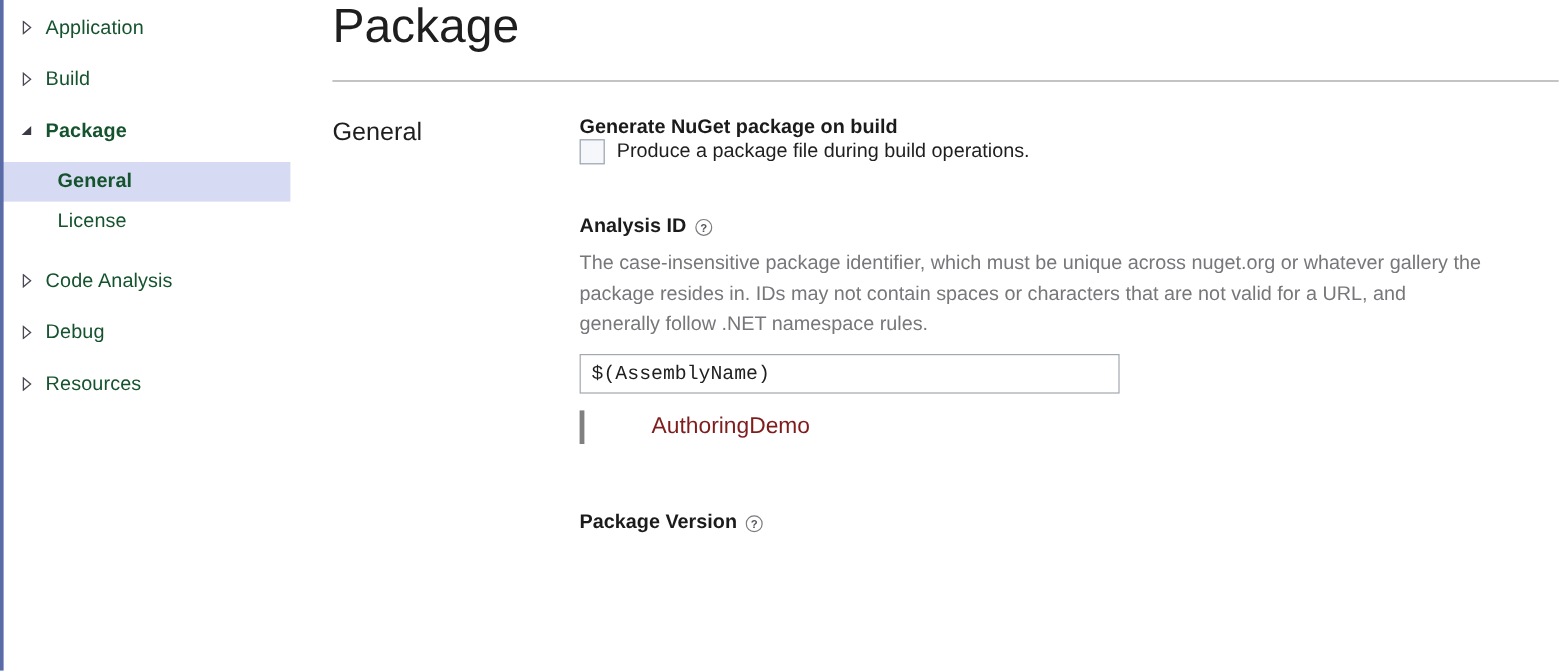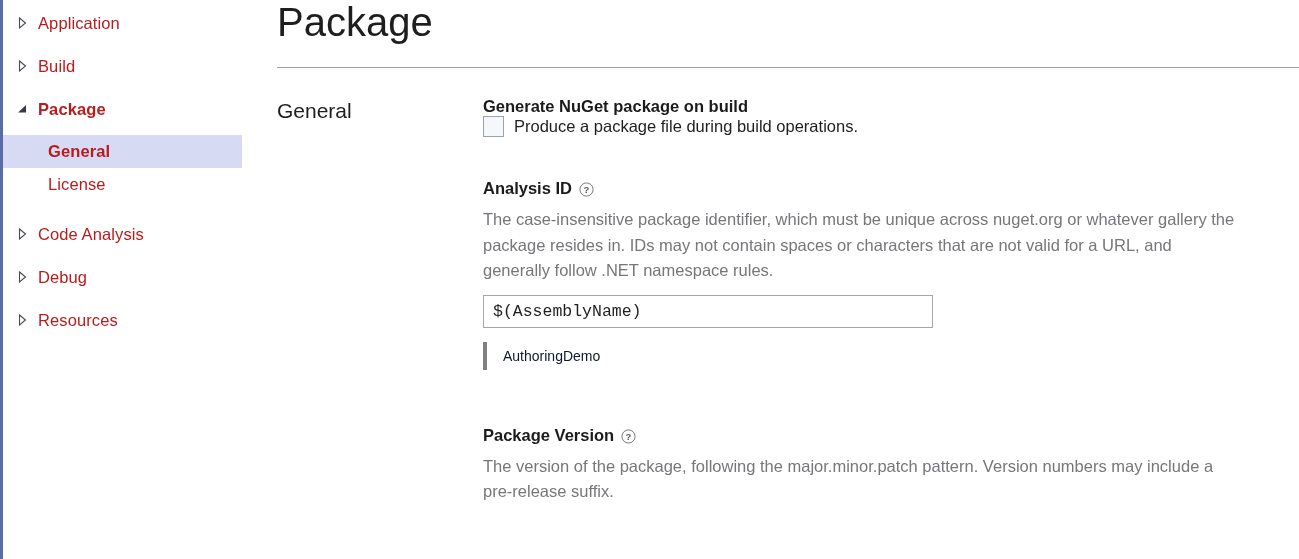--- a/index.html
+++ b/index.html
@@ -62,21 +62,21 @@
     width: 16px;
     flex: 0 0 16px;
     display: flex;
     align-items: center;
     justify-content: center;
     margin-right: 8px;
   }
 
   .nav-label {
     font-size: 16.5px;
-    color: #b91c1c;
+    color: #14532d;
     letter-spacing: 0.1px;
   }
 
   .nav-item.expanded .nav-label {
     font-weight: bold;
   }
 
   
   .nav-child {
     position: relative;
@@ -225,22 +225,23 @@
 
   .evaluated-bar {
     width: 4px;
     height: 28px;
     background: #808080;
     flex: 0 0 4px;
     margin-right: 16px;
   }
 
   .evaluated-text {
-    font-size: 14px;
-    color: #0f172a;
+    font-size: 19px;
+    color: #7f1d1d;
+    margin-left: 40px;
   }
 
   .spacer-lg { height: 42px; }
   .spacer-xl { height: 56px; }
 </style>
 </head>
 <body>
 
 <div id="app">
 
@@ -360,19 +361,18 @@
         <div class="field">
           <div class="field-title">
             <span>Package Version</span>
             <span class="help-icon">
               <svg width="15" height="15" viewBox="0 0 15 15">
                 <circle cx="7.5" cy="7.5" r="6.6" fill="none" stroke="#7b7b80" stroke-width="1"></circle>
                 <text x="7.5" y="11" text-anchor="middle" font-family="Liberation Sans, sans-serif" font-size="9.5" fill="#55555a">?</text>
               </svg>
             </span>
           </div>
-          <div class="field-desc">The version of the package, following the major.minor.patch pattern. Version numbers may include a pre-release suffix.</div>
         </div>
 
       </div>
     </div>
   </div>
 </div>
 
 </body></html>

